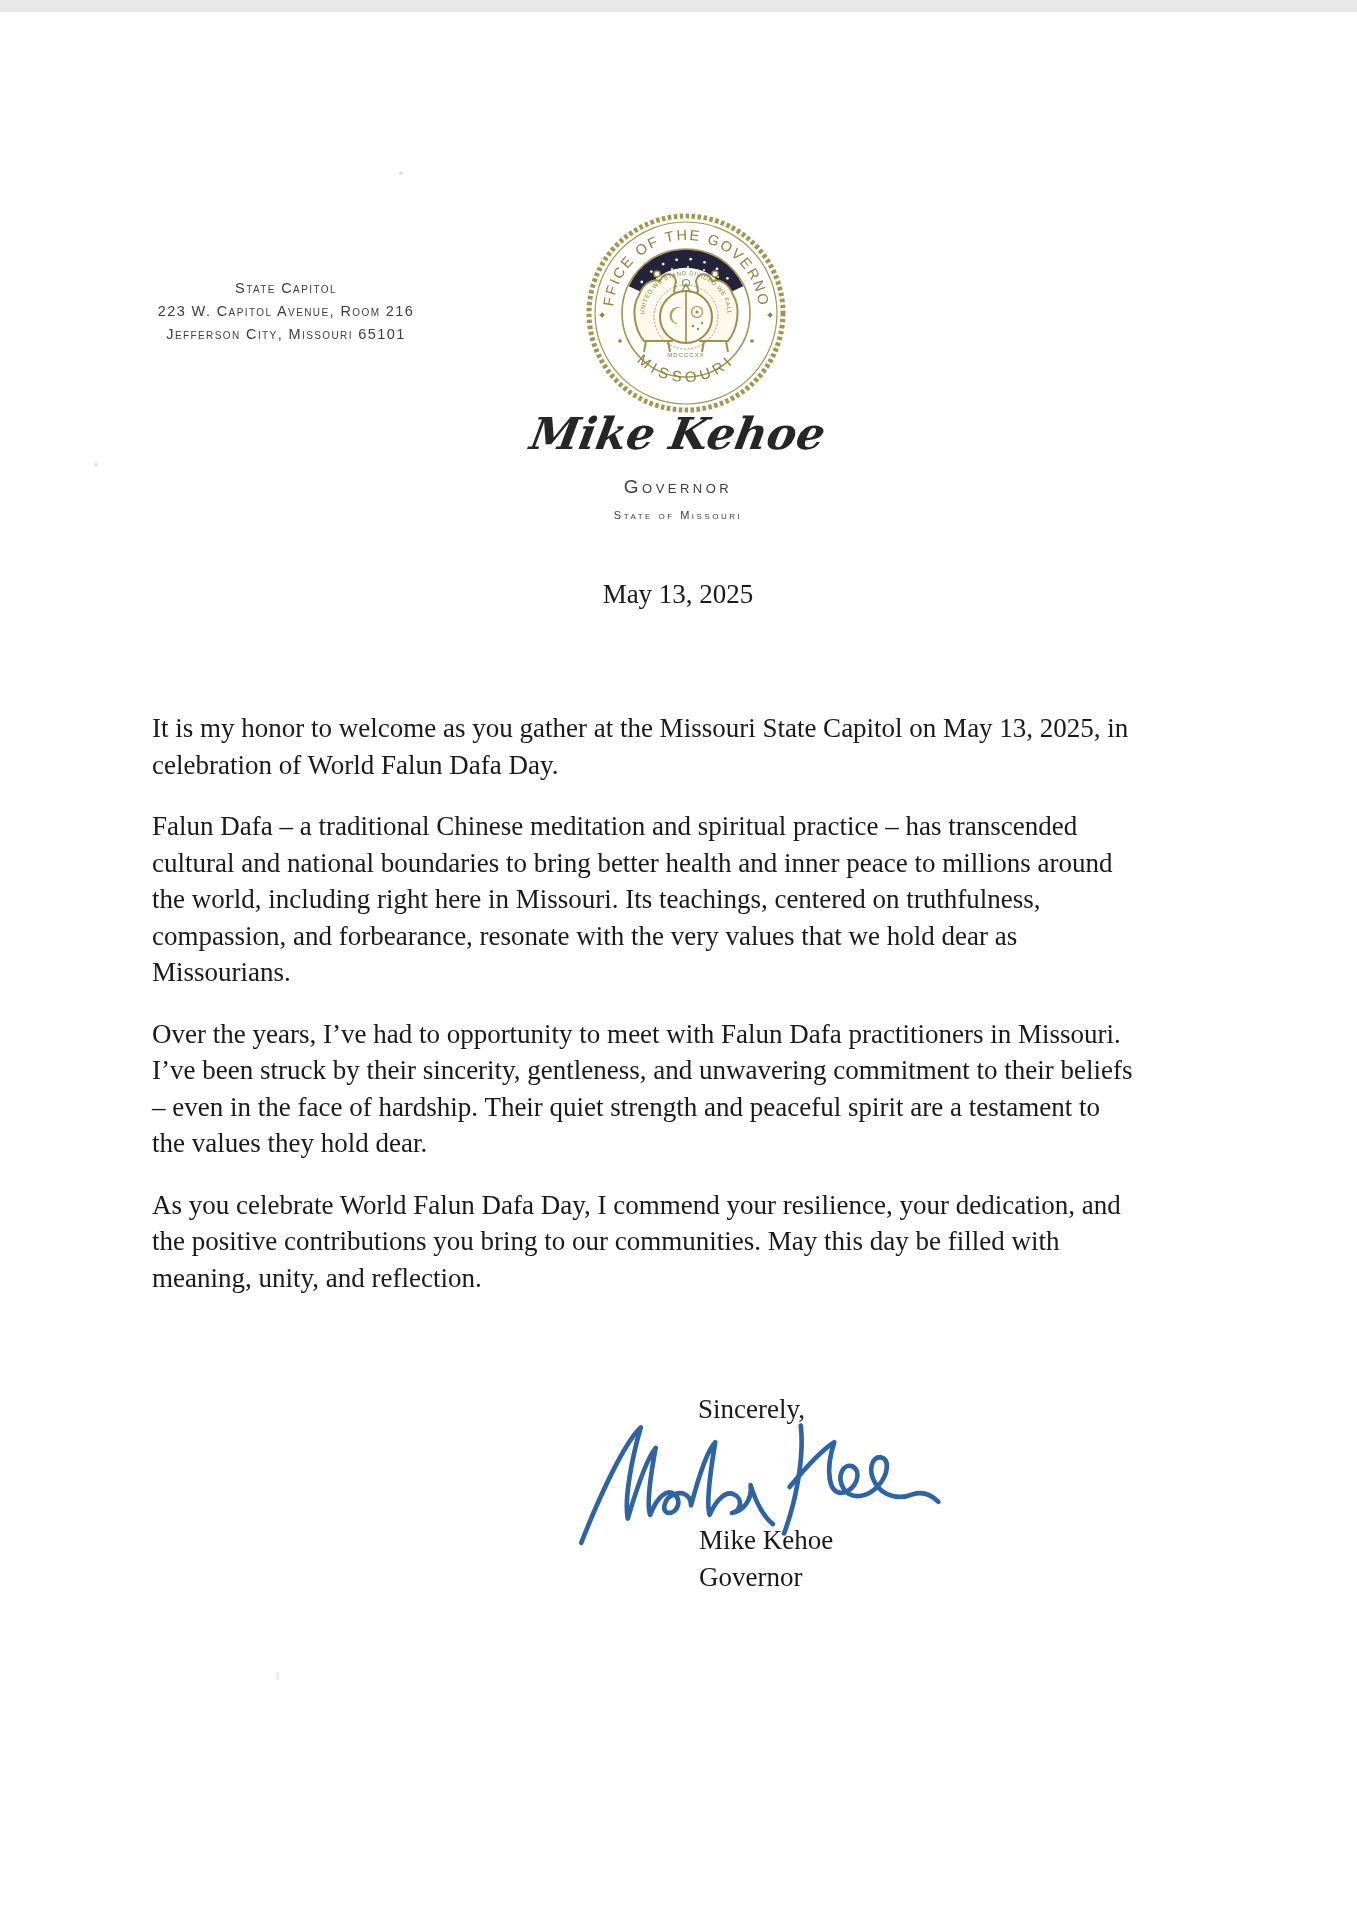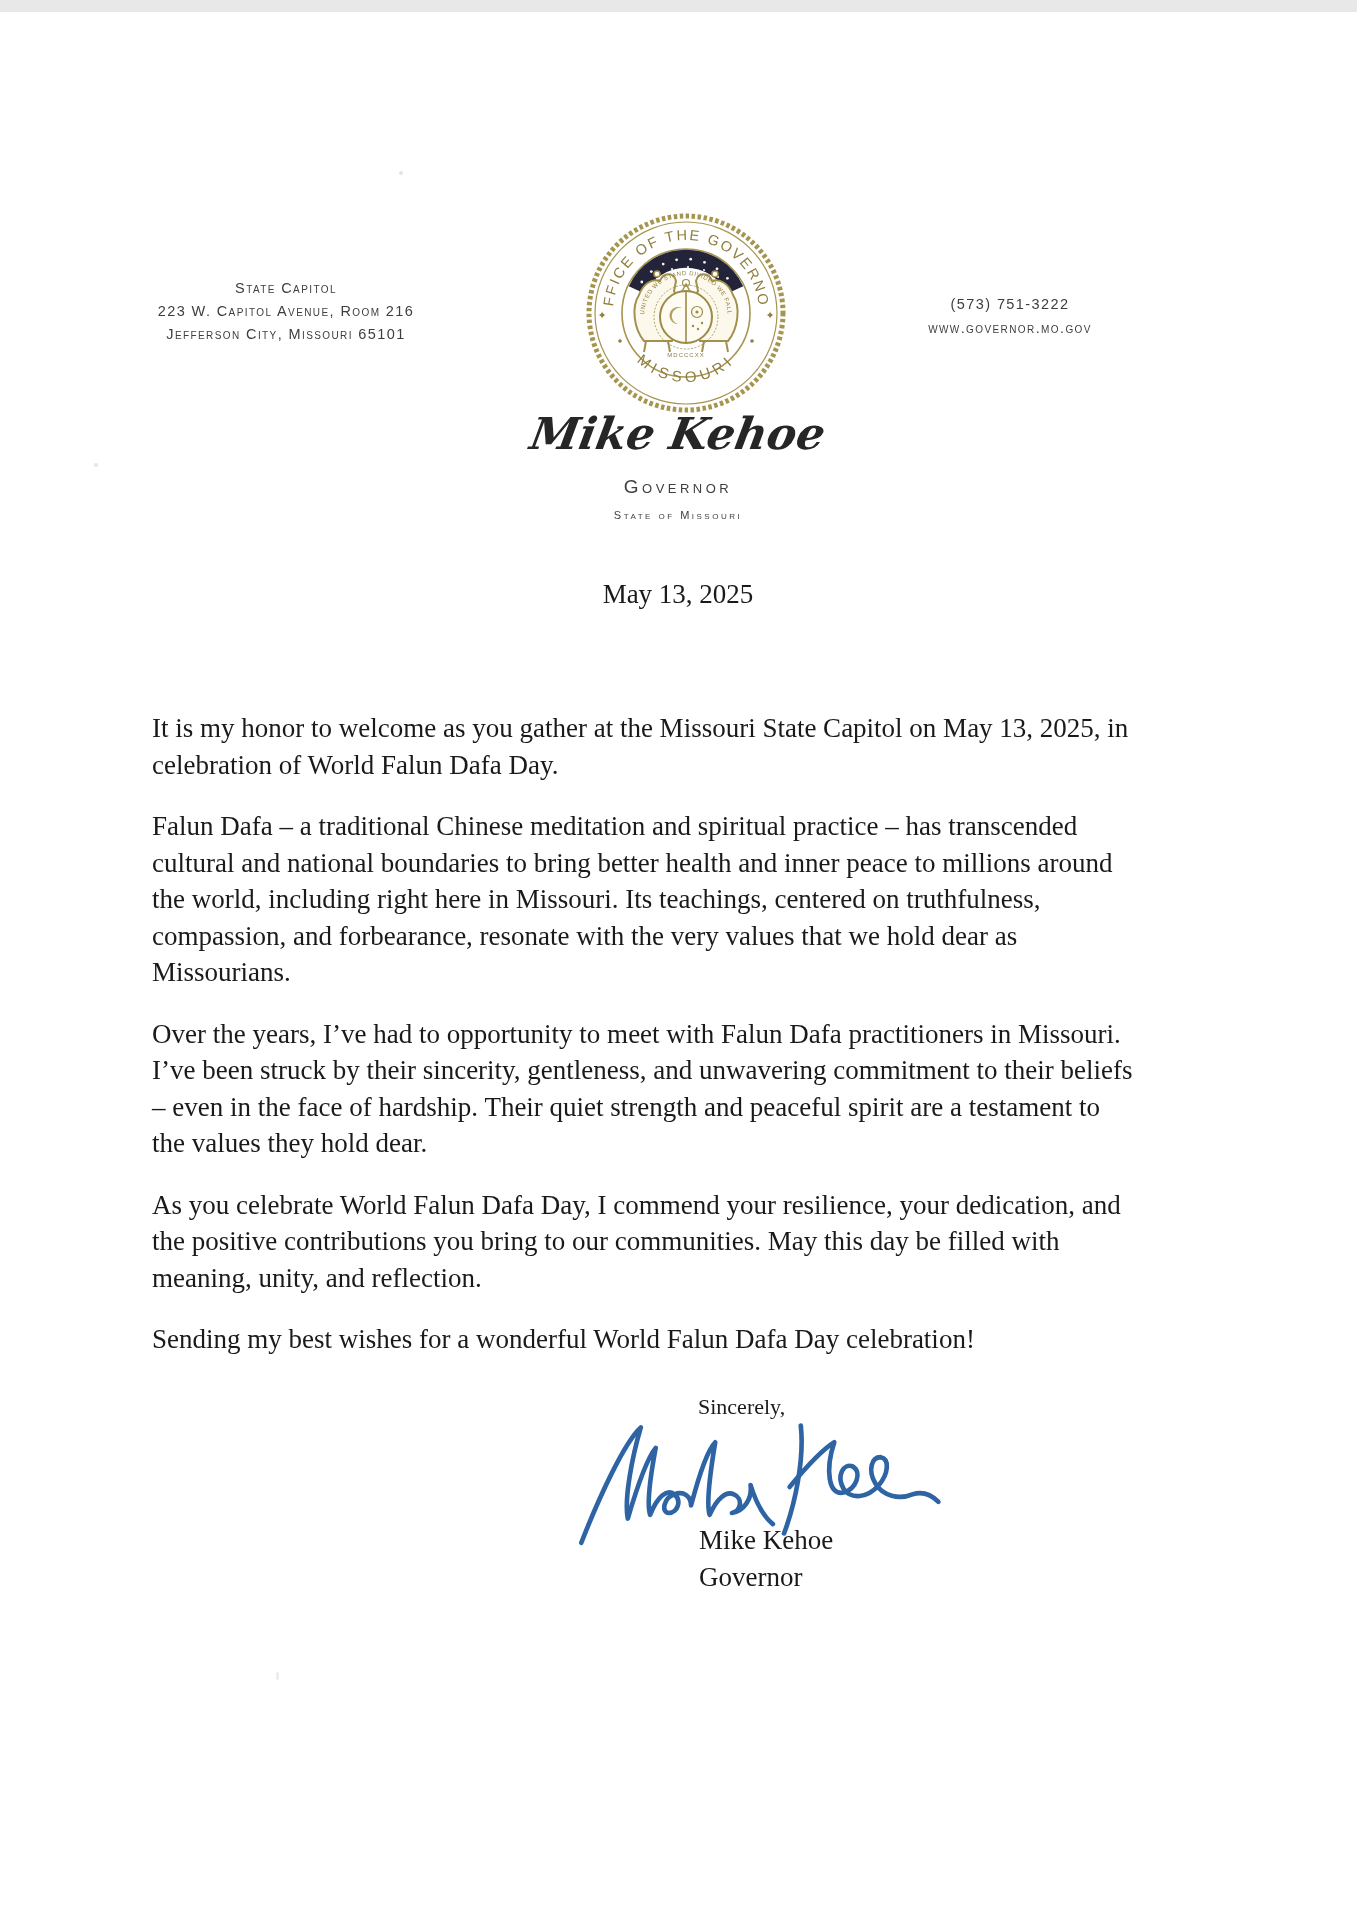--- a/index.html
+++ b/index.html
@@ -45,21 +45,21 @@
   
   .date-line{
     position:absolute;left:528px;top:567px;width:300px;
     text-align:center;font-size:27px;
   }
   .letter-body{
     position:absolute;left:152px;top:698px;width:985px;
     font-size:27px;line-height:36.5px;text-align:left;
   }
   .letter-body p{margin:0 0 25px 0;}
-  .valediction{position:absolute;left:698px;top:1382px;font-size:22px;}
+  .valediction{position:absolute;left:698px;top:1382px;font-size:27px;}
   .signature-svg{position:absolute;left:572px;top:1398px;width:372px;height:152px;}
   .signed-block{position:absolute;left:699px;top:1510px;font-size:27px;line-height:37px;}
   
   .speck{position:absolute;width:4px;height:4px;border-radius:50%;background:#c4c4c4;opacity:.45;}
   .speck.s1{left:399px;top:159px;}
   .speck.s2{left:94px;top:451px;}
   .speck.s3{left:276px;top:1660px;width:3px;height:8px;border-radius:2px;opacity:.3;}
 </style>
 </head>
 <body>
@@ -137,37 +137,32 @@
       <path d="M 94 113 a 8.5 8.5 0 1 1 4 -16 a 6.5 6.5 0 1 0 -4 16" fill="#b3a45c" stroke="none"></path>
       <circle cx="113" cy="101" r="5.5" fill="none" stroke="#9b8b45" stroke-width="1.2"></circle>
       <circle cx="113" cy="101" r="1.6" fill="#9b8b45"></circle>
       <circle cx="109" cy="115" r="1.2" fill="#9b8b45"></circle>
       <circle cx="114" cy="118" r="1.2" fill="#9b8b45"></circle>
       <circle cx="118" cy="112" r="1.2" fill="#9b8b45"></circle>
     </g>
     <text x="102" y="146" font-family="Liberation Sans, sans-serif" font-size="6" letter-spacing="1" fill="#8f7e3e" text-anchor="middle">MDCCCXX</text>
   </svg>
 
-  <div class="contact-block lh-caps">
-    <div>(573) 751-3222</div>
-    <div>www.governor.mo.gov</div>
-  </div>
 
   <div class="script-name">Mike Kehoe</div>
   <div class="gov-title lh-caps">Governor</div>
   <div class="gov-state lh-caps">State of Missouri</div>
 
   <div class="date-line">May 13, 2025</div>
 
   <div class="letter-body">
     <p>It is my honor to welcome as you gather at the Missouri State Capitol on May 13, 2025, in celebration of World Falun Dafa Day.</p>
     <p>Falun Dafa – a traditional Chinese meditation and spiritual practice – has transcended cultural and national boundaries to bring better health and inner peace to millions around the world, including right here in Missouri. Its teachings, centered on truthfulness, compassion, and forbearance, resonate with the very values that we hold dear as Missourians.</p>
     <p>Over the years, I’ve had to opportunity to meet with Falun Dafa practitioners in Missouri. I’ve been struck by their sincerity, gentleness, and unwavering commitment to their beliefs – even in the face of hardship. Their quiet strength and peaceful spirit are a testament to the values they hold dear.</p>
     <p>As you celebrate World Falun Dafa Day, I commend your resilience, your dedication, and the positive contributions you bring to our communities. May this day be filled with meaning, unity, and reflection.</p>
-    <p>Sending my best wishes for a wonderful World Falun Dafa Day celebration!</p>
   </div>
 
   <div class="valediction">Sincerely,</div>
 
   <svg class="signature-svg" viewBox="0 0 400 162">
     <g fill="none" stroke="#2e63a4" stroke-width="5" stroke-linecap="round" stroke-linejoin="round">
       <path d="M 10 142 C 28 96 56 34 74 18 C 64 52 56 96 60 116 C 70 82 80 52 90 40 C 84 72 80 100 84 112 C 92 92 102 84 110 90 C 118 96 114 110 104 110 C 96 110 98 94 110 90 C 120 86 128 92 128 102 C 138 64 146 42 154 34 C 148 70 144 100 148 112 C 156 94 166 86 174 90 C 184 94 182 108 172 110 C 184 108 194 96 192 80 C 197 96 204 112 216 122"></path>
       <path d="M 246 16 C 250 52 240 100 228 132"></path>
       <path d="M 234 82 C 254 58 272 40 282 34 C 272 64 276 92 292 88 C 306 84 312 66 302 60 C 292 56 284 70 292 84 C 300 96 318 94 330 80 C 340 68 342 52 332 50 C 322 50 318 64 326 78 C 334 92 352 96 366 90 C 378 86 388 92 394 98"></path>
     </g>

